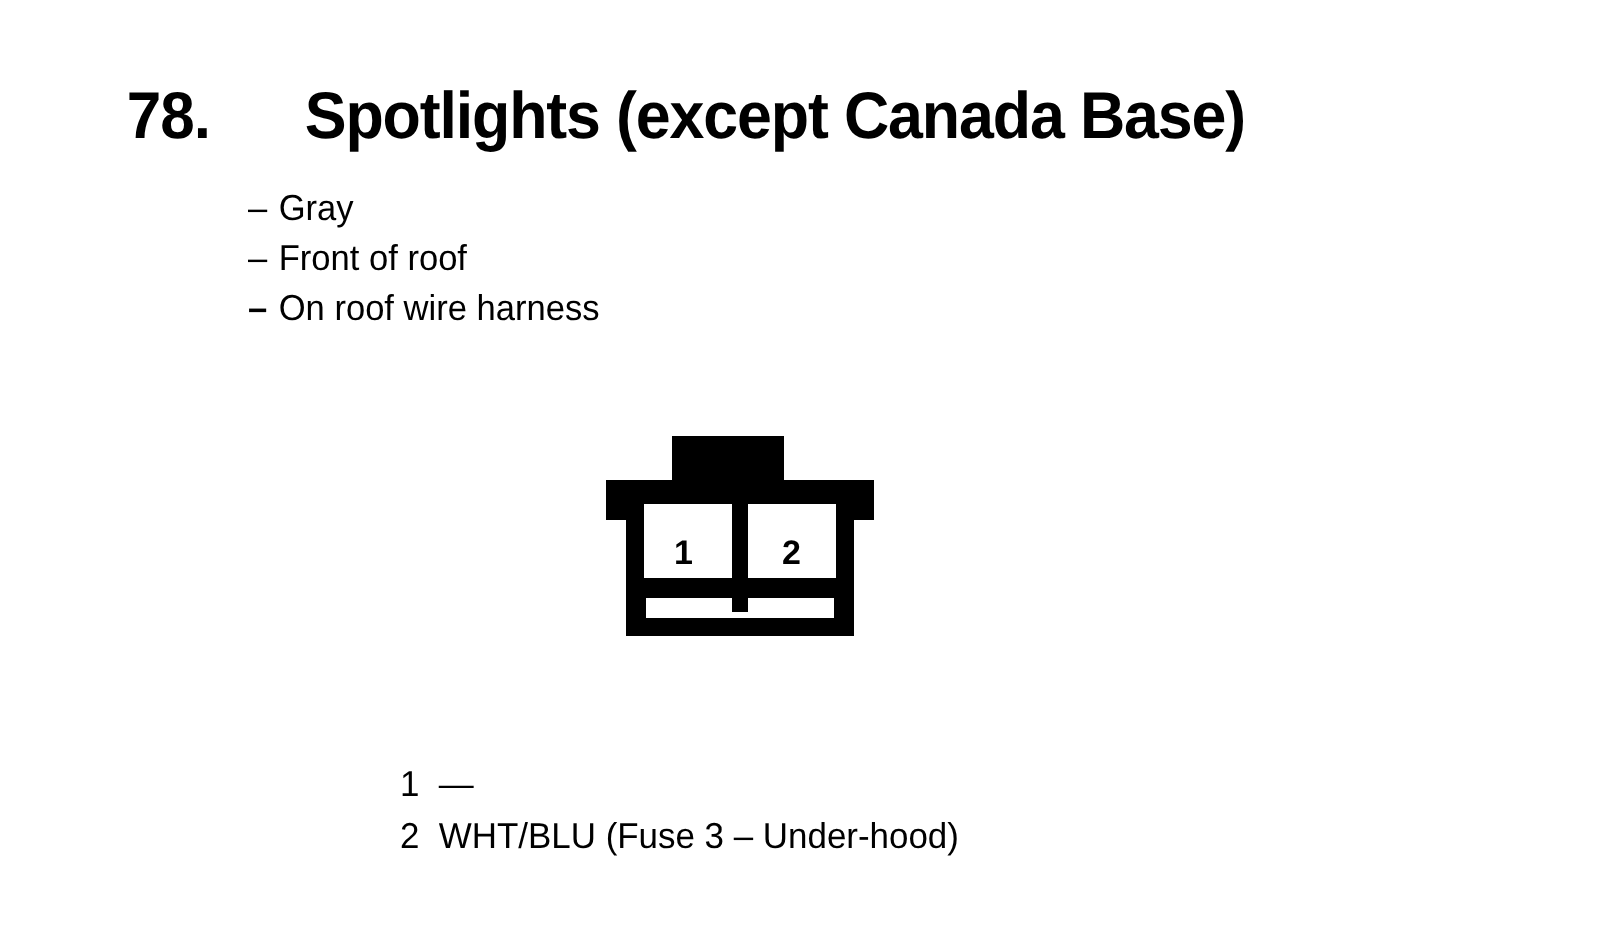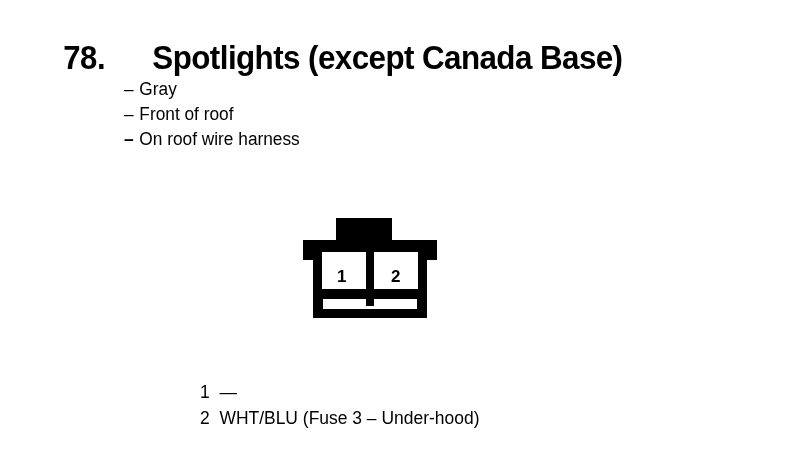--- a/index.html
+++ b/index.html
@@ -40,21 +40,21 @@
     letter-spacing: -0.6px;
     margin-left: 34px;
     transform: scaleX(0.95);
     transform-origin: left baseline;
   }
 
   
   #bullet-list {
     position: absolute;
     left: 124px;
-    top: 77px;
+    top: 92px;
     width: 500px;
   }
   .bullet-line {
     font-size: 18px;
     line-height: 25px;
     white-space: nowrap;
     transform: scaleX(0.96);
     transform-origin: left top;
   }
   .bullet-line .dash {

